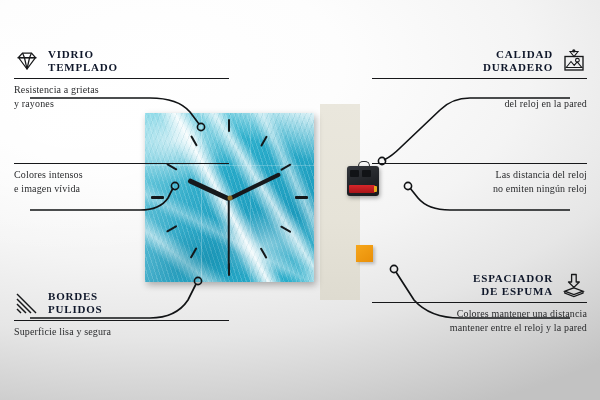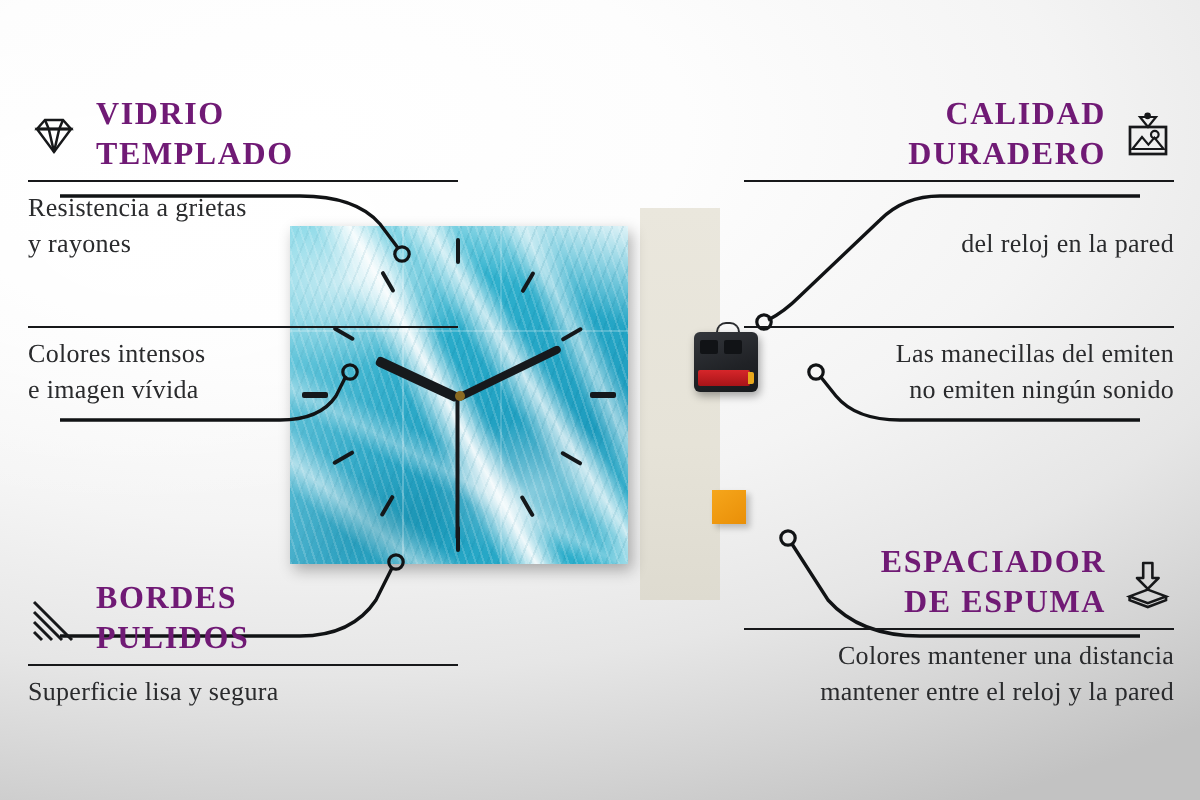--- a/index.html
+++ b/index.html
@@ -84,25 +84,25 @@
 
   
   .lines{position:absolute;inset:0;pointer-events:none;}
 
   
   .feat{position:absolute;width:215px;}
   .feat .head{display:flex;align-items:center;gap:8px;}
   .feat.left .head{justify-content:flex-start;}
   .feat.right .head{justify-content:flex-end;}
   .ico{width:26px;height:26px;flex:0 0 26px;display:block;}
-  .ttl{font-family:"Liberation Serif",serif;font-weight:bold;font-size:16px;letter-spacing:.8px;color:#701a75;line-height:1.22;}
+  .ttl{font-family:"Liberation Serif",serif;font-weight:bold;font-size:11px;letter-spacing:.8px;color:#0f172a;line-height:1.22;}
   .feat.left .ttl{text-align:left;}
   .feat.right .ttl{text-align:right;}
   .rule{height:1.4px;background:#17181a;margin:3px 0 4px 0;}
-  .desc{font-family:"Liberation Serif",serif;font-size:13px;color:#2a2b2d;line-height:1.35;letter-spacing:.15px;}
+  .desc{font-family:"Liberation Serif",serif;font-size:10px;color:#2a2b2d;line-height:1.35;letter-spacing:.15px;}
   .feat.left .desc{text-align:left;}
   .feat.right .desc{text-align:right;}
 
   .f-vidrio{left:14px;top:48px;}
   .f-hd{left:14px;top:160px;}
   .f-bordes{left:14px;top:290px;}
   .f-asidero{left:372px;top:48px;}
   .f-mecanismo{left:372px;top:160px;}
   .f-espaciador{left:372px;top:272px;}
 
@@ -252,22 +252,22 @@
     <div class="rule"></div>
     <div class="desc">
       <br>
       <span>del reloj en la pared</span>
     </div>
   </div>
 
   <div class="feat right f-mecanismo">
     <div class="rule"></div>
     <div class="desc">
-      <span>Las manecillas del emiten</span><br>
-      <span>no emiten ningún sonido</span>
+      <span>Las distancia del reloj</span><br>
+      <span>no emiten ningún reloj</span>
     </div>
   </div>
 
   <div class="feat right f-espaciador">
     <div class="head">
       <span class="ttl">
         <span>ESPACIADOR</span><br>
         <span>DE ESPUMA</span>
       </span>
       <span class="ico">

